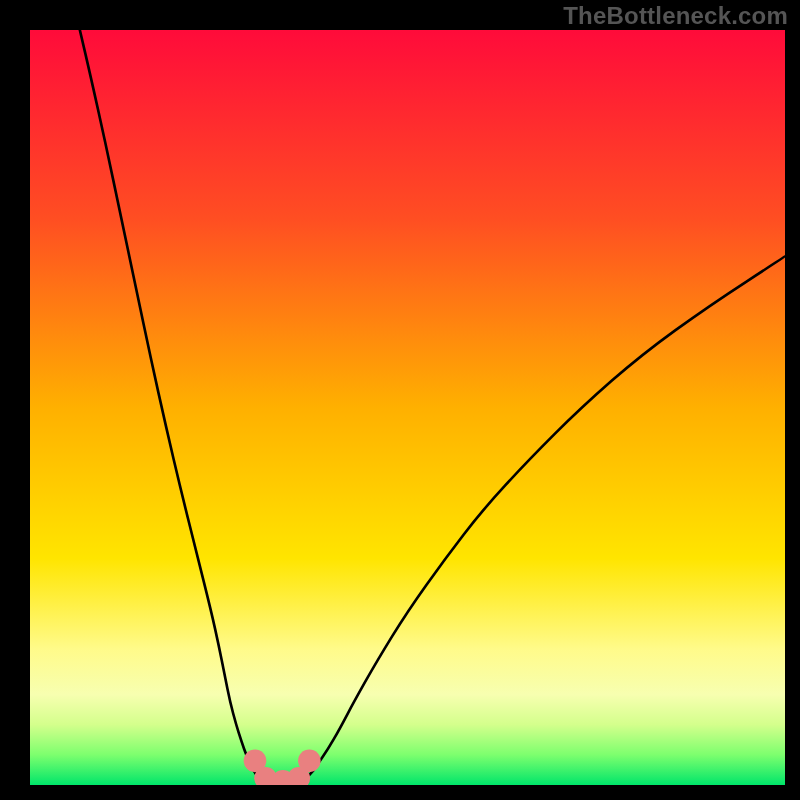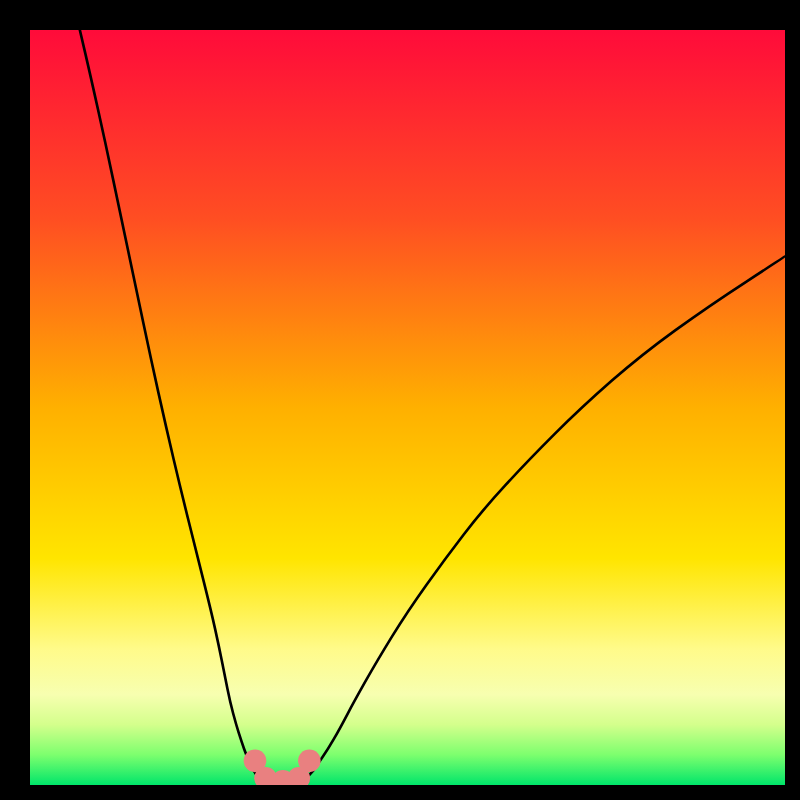--- a/index.html
+++ b/index.html
@@ -65,13 +65,14 @@
         </g>
       <g id="marker-group">
           <circle cx="224.99" cy="730.84" r="11.32" fill="#e98080"></circle>
           <circle cx="235.56" cy="748.21" r="11.32" fill="#e98080"></circle>
           <circle cx="252.93" cy="751.23" r="11.32" fill="#e98080"></circle>
           <circle cx="268.78" cy="748.21" r="11.32" fill="#e98080"></circle>
           <circle cx="279.35" cy="730.84" r="11.32" fill="#e98080"></circle>
         </g>
     </svg>
   </div>
+  <div class="watermark">TheBottleneck.com</div>
 </div>
 
 </body></html>

